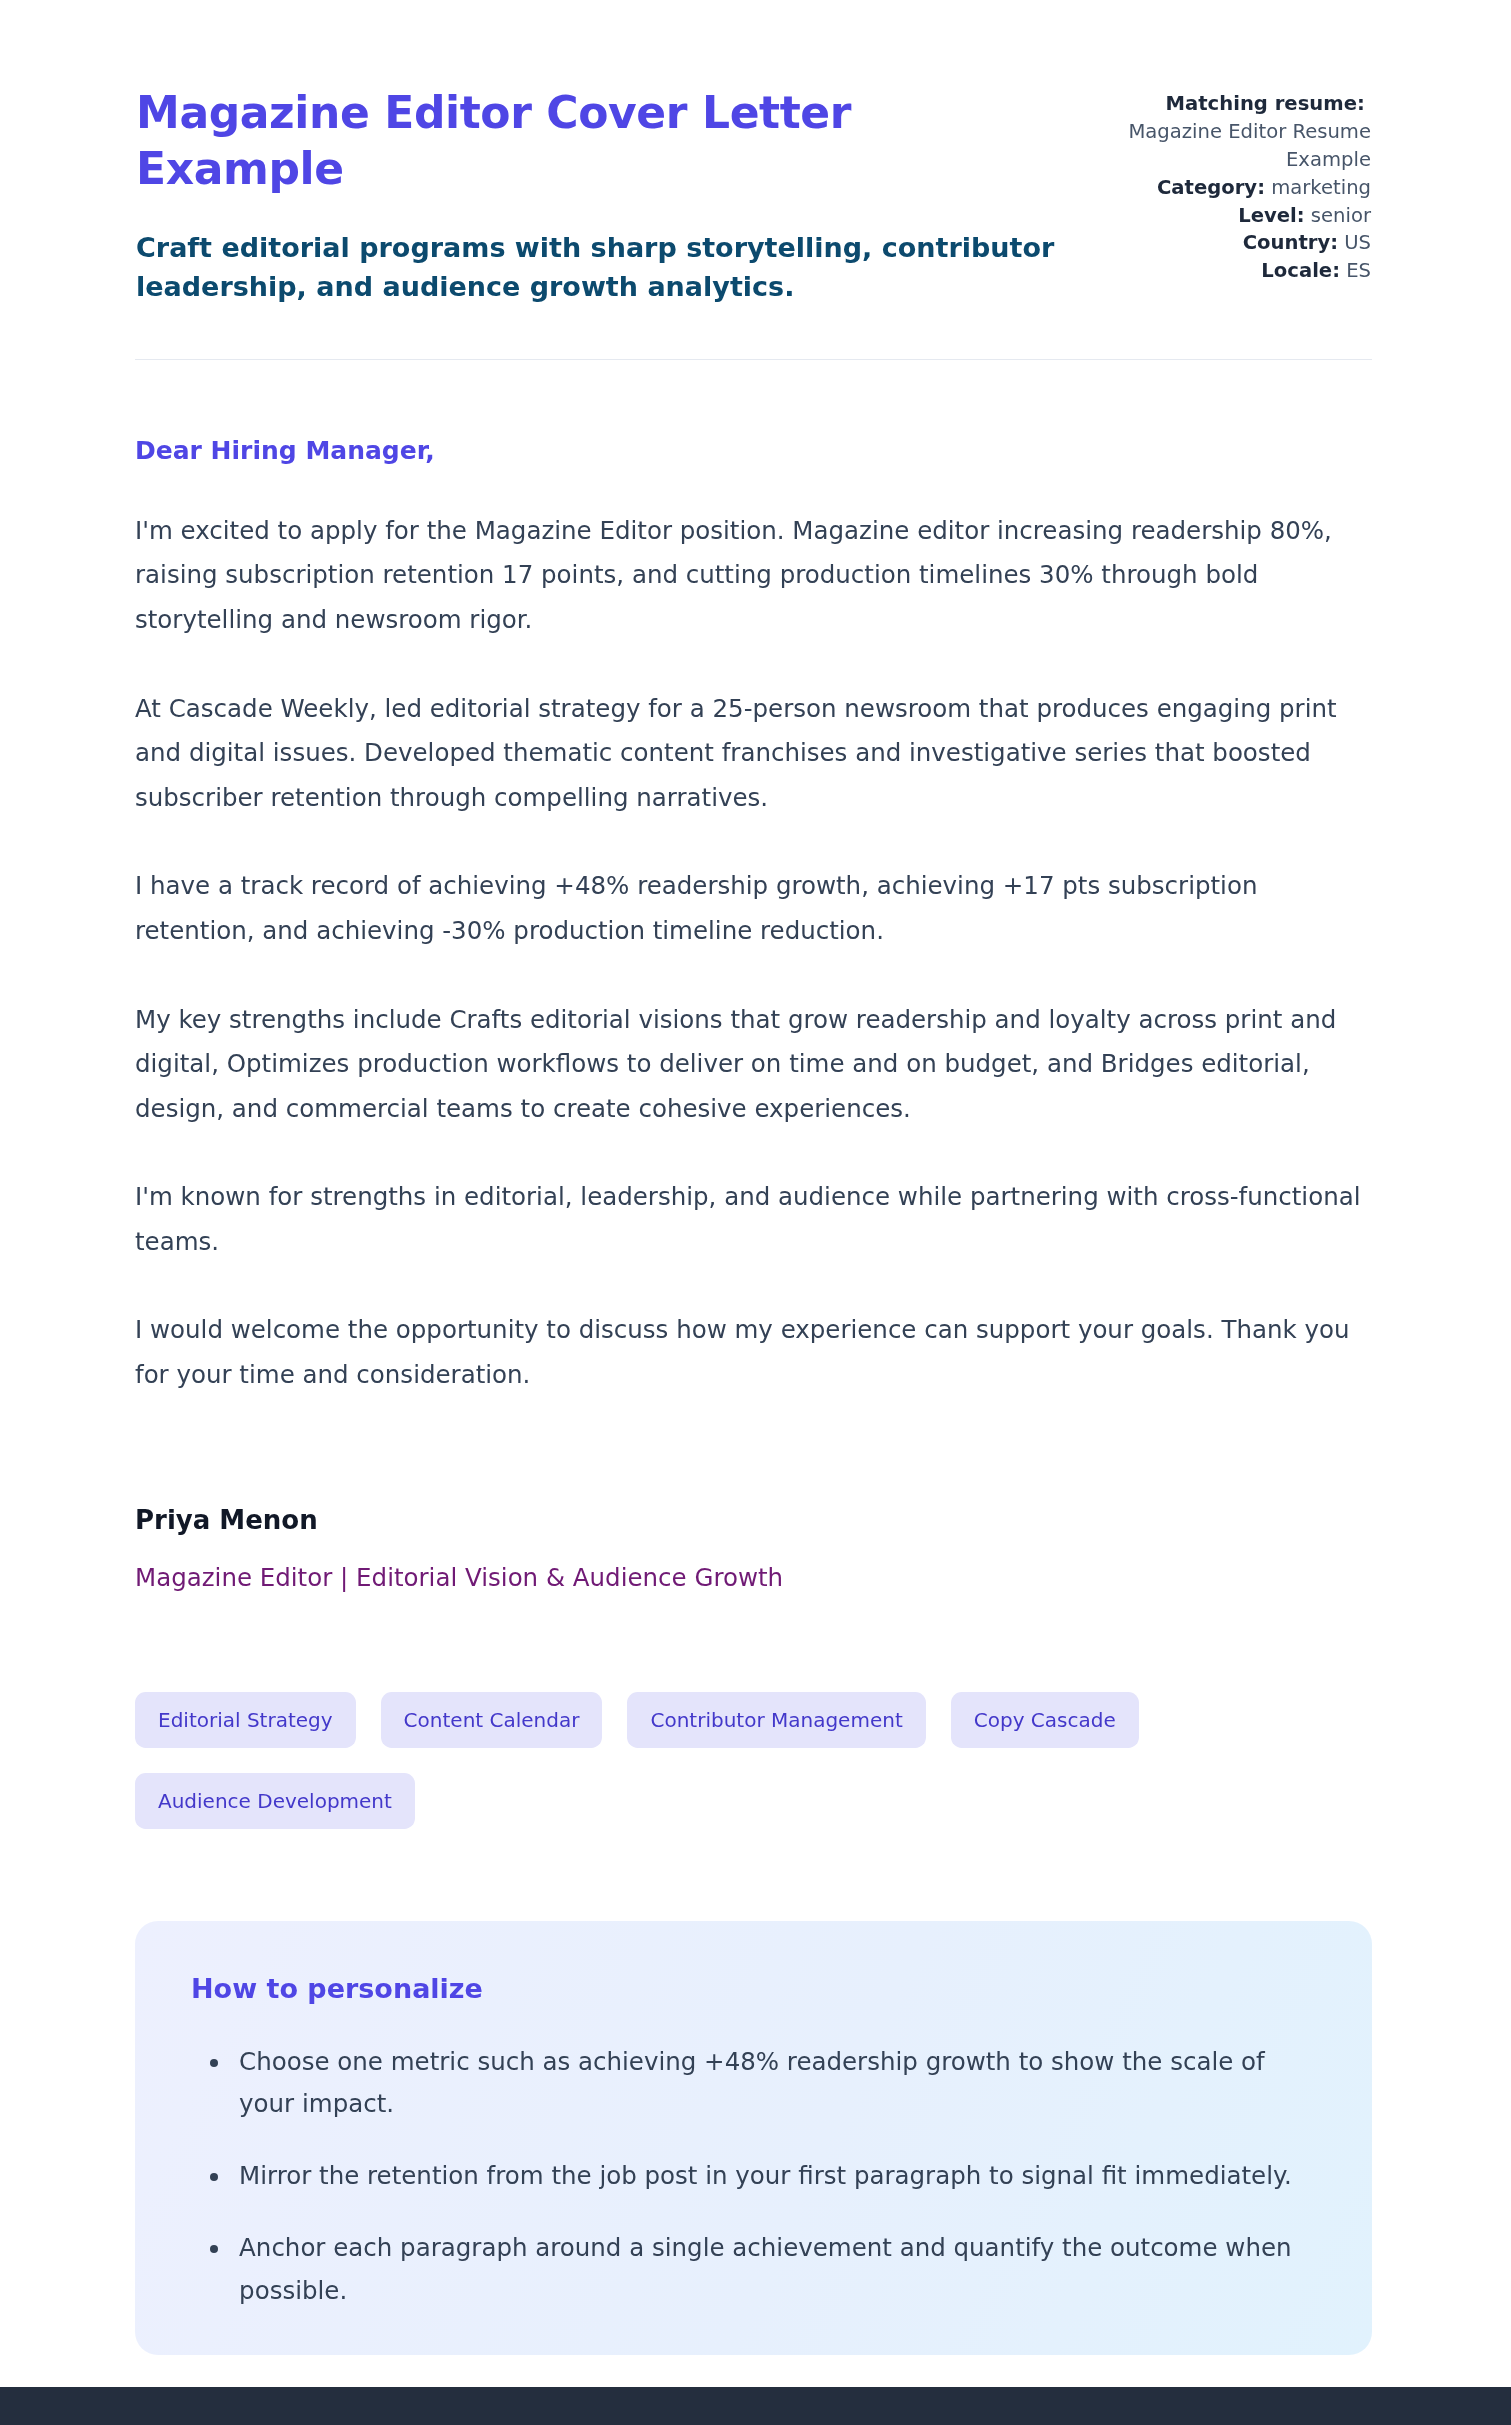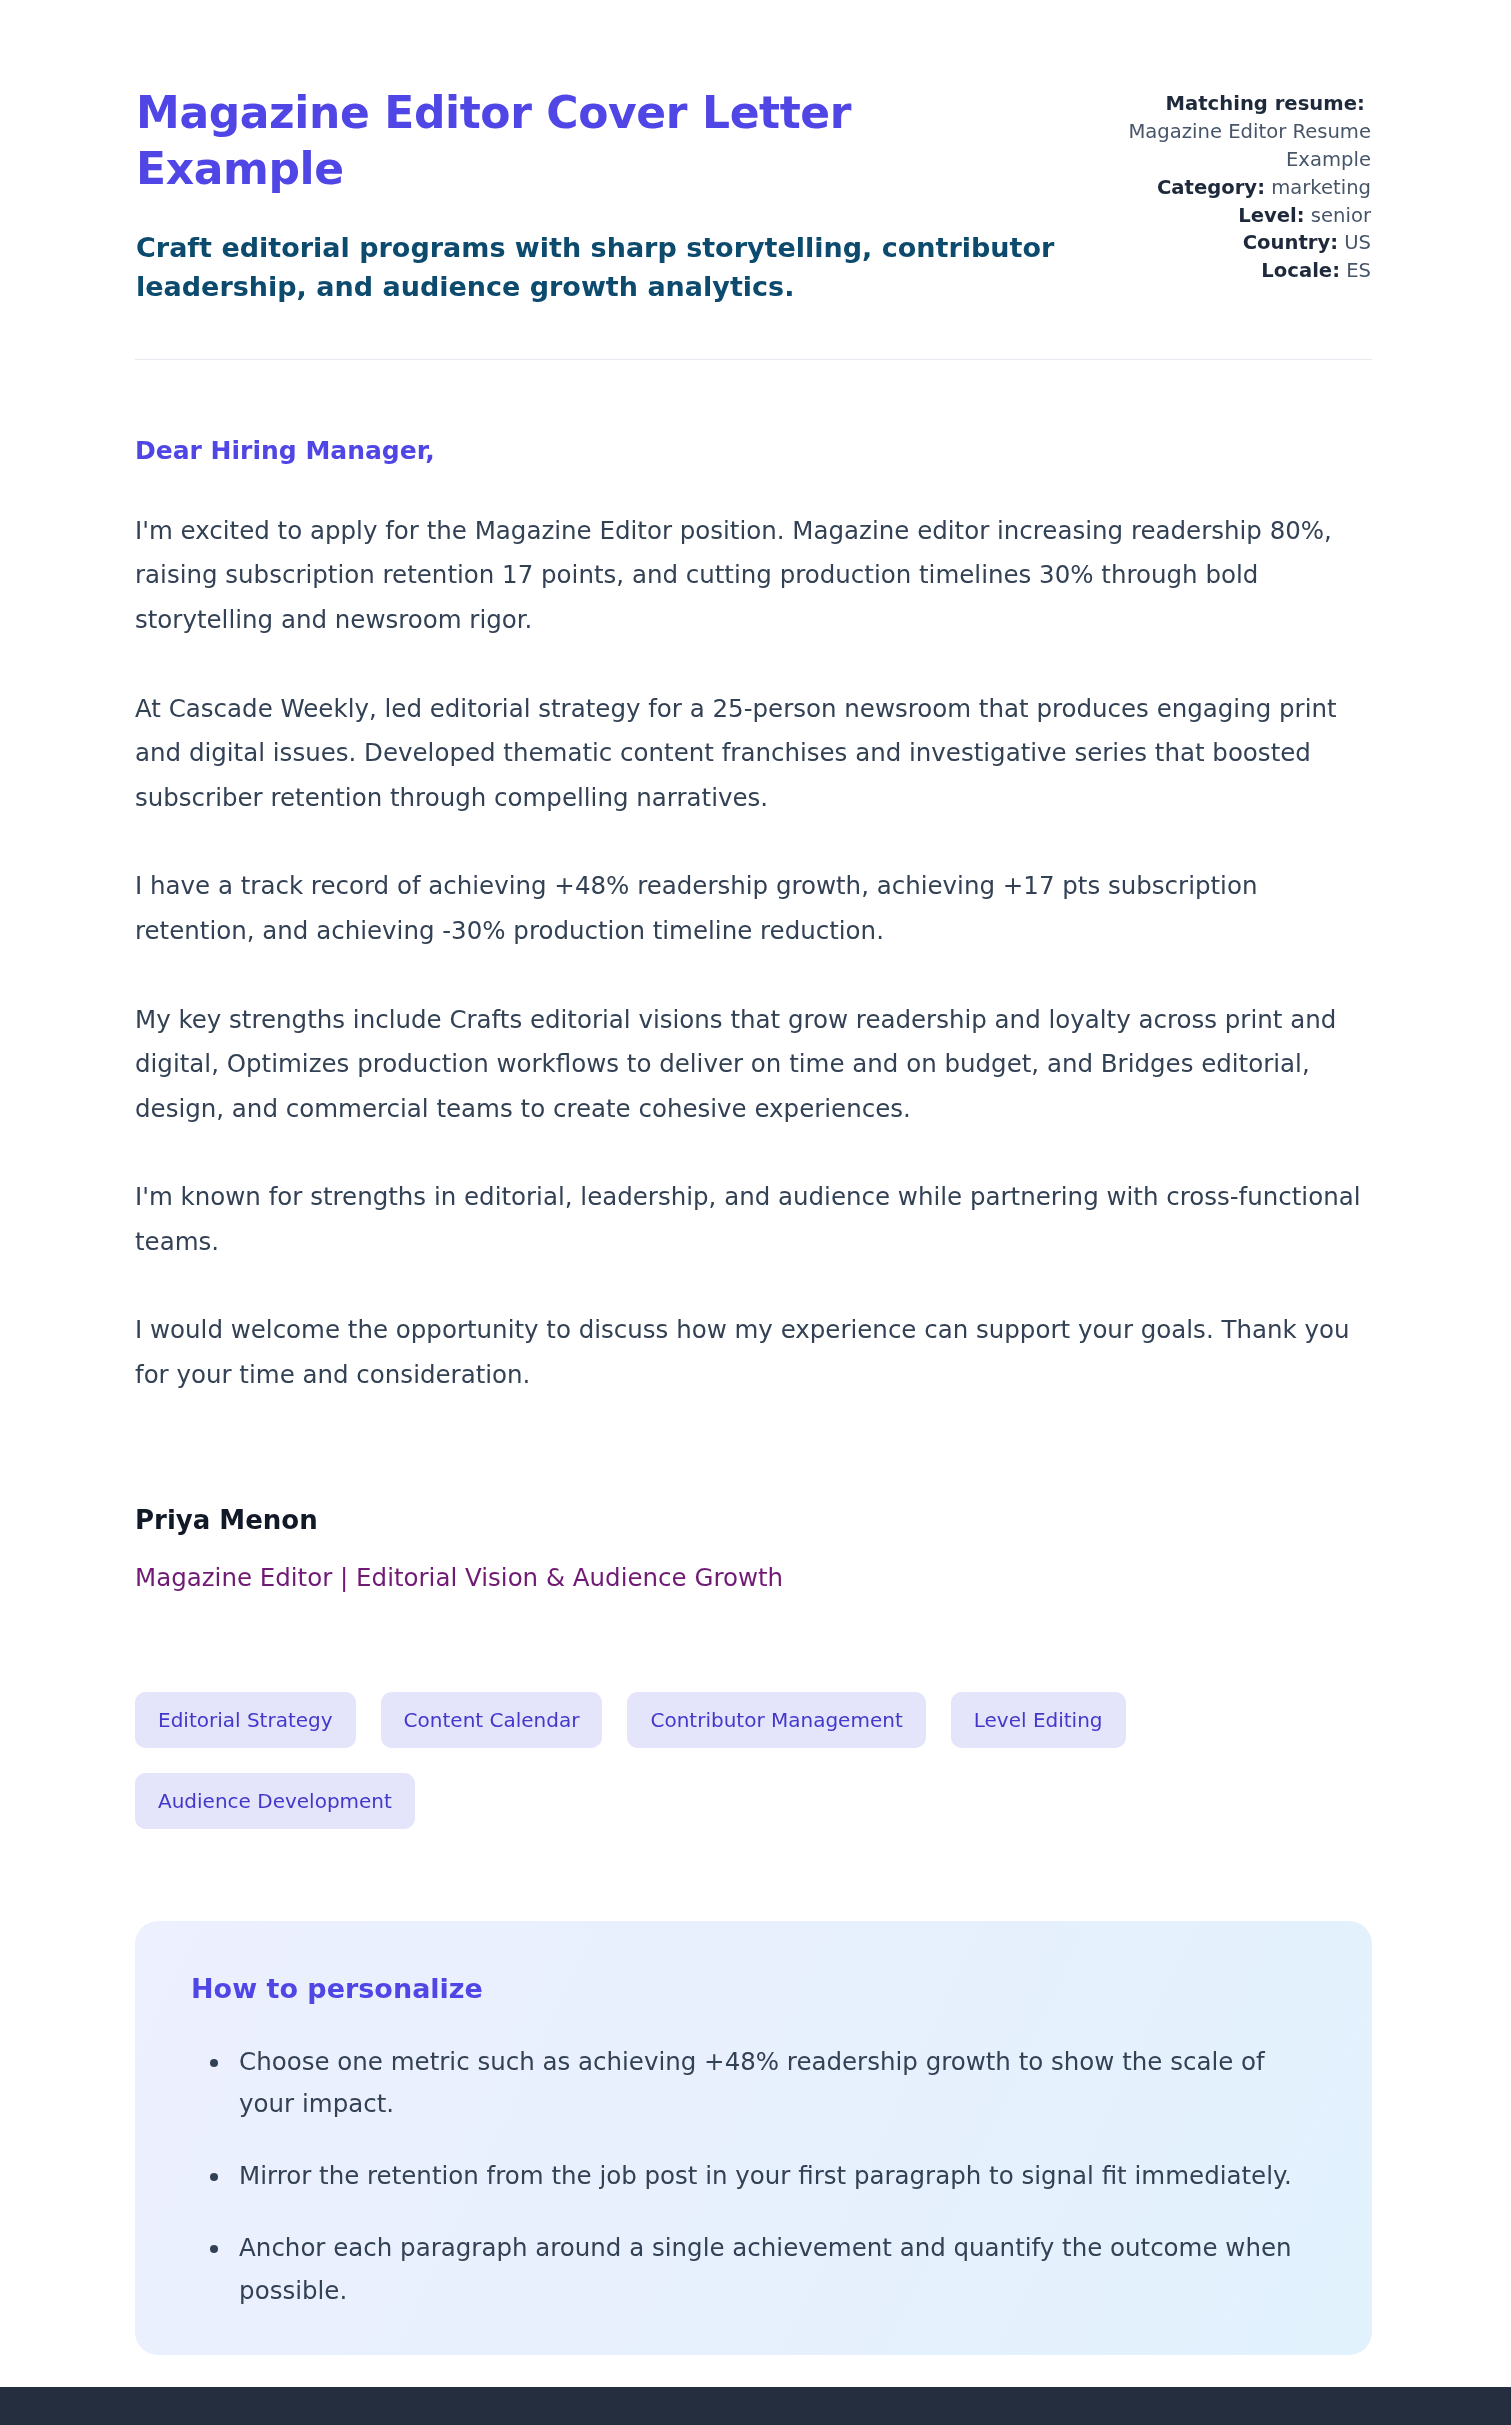--- a/index.html
+++ b/index.html
@@ -172,21 +172,21 @@
 
     <div class="signature">
       <div class="signature-name">Priya Menon</div>
       <div class="signature-title">Magazine Editor | Editorial Vision &amp; Audience Growth</div>
     </div>
 
     <div class="tags">
       <span class="tag">Editorial Strategy</span>
       <span class="tag">Content Calendar</span>
       <span class="tag">Contributor Management</span>
-      <span class="tag">Level Editing</span>
+      <span class="tag">Copy Cascade</span>
       <span class="tag">Audience Development</span>
     </div>
 
     <div class="personalize-box">
       <div class="personalize-title">How to personalize</div>
       <ul class="personalize-list">
         <li>Choose one metric such as achieving +48% readership growth to show the scale of your impact.</li>
         <li>Mirror the retention from the job post in your first paragraph to signal fit immediately.</li>
         <li>Anchor each paragraph around a single achievement and quantify the outcome when possible.</li>
       </ul>

